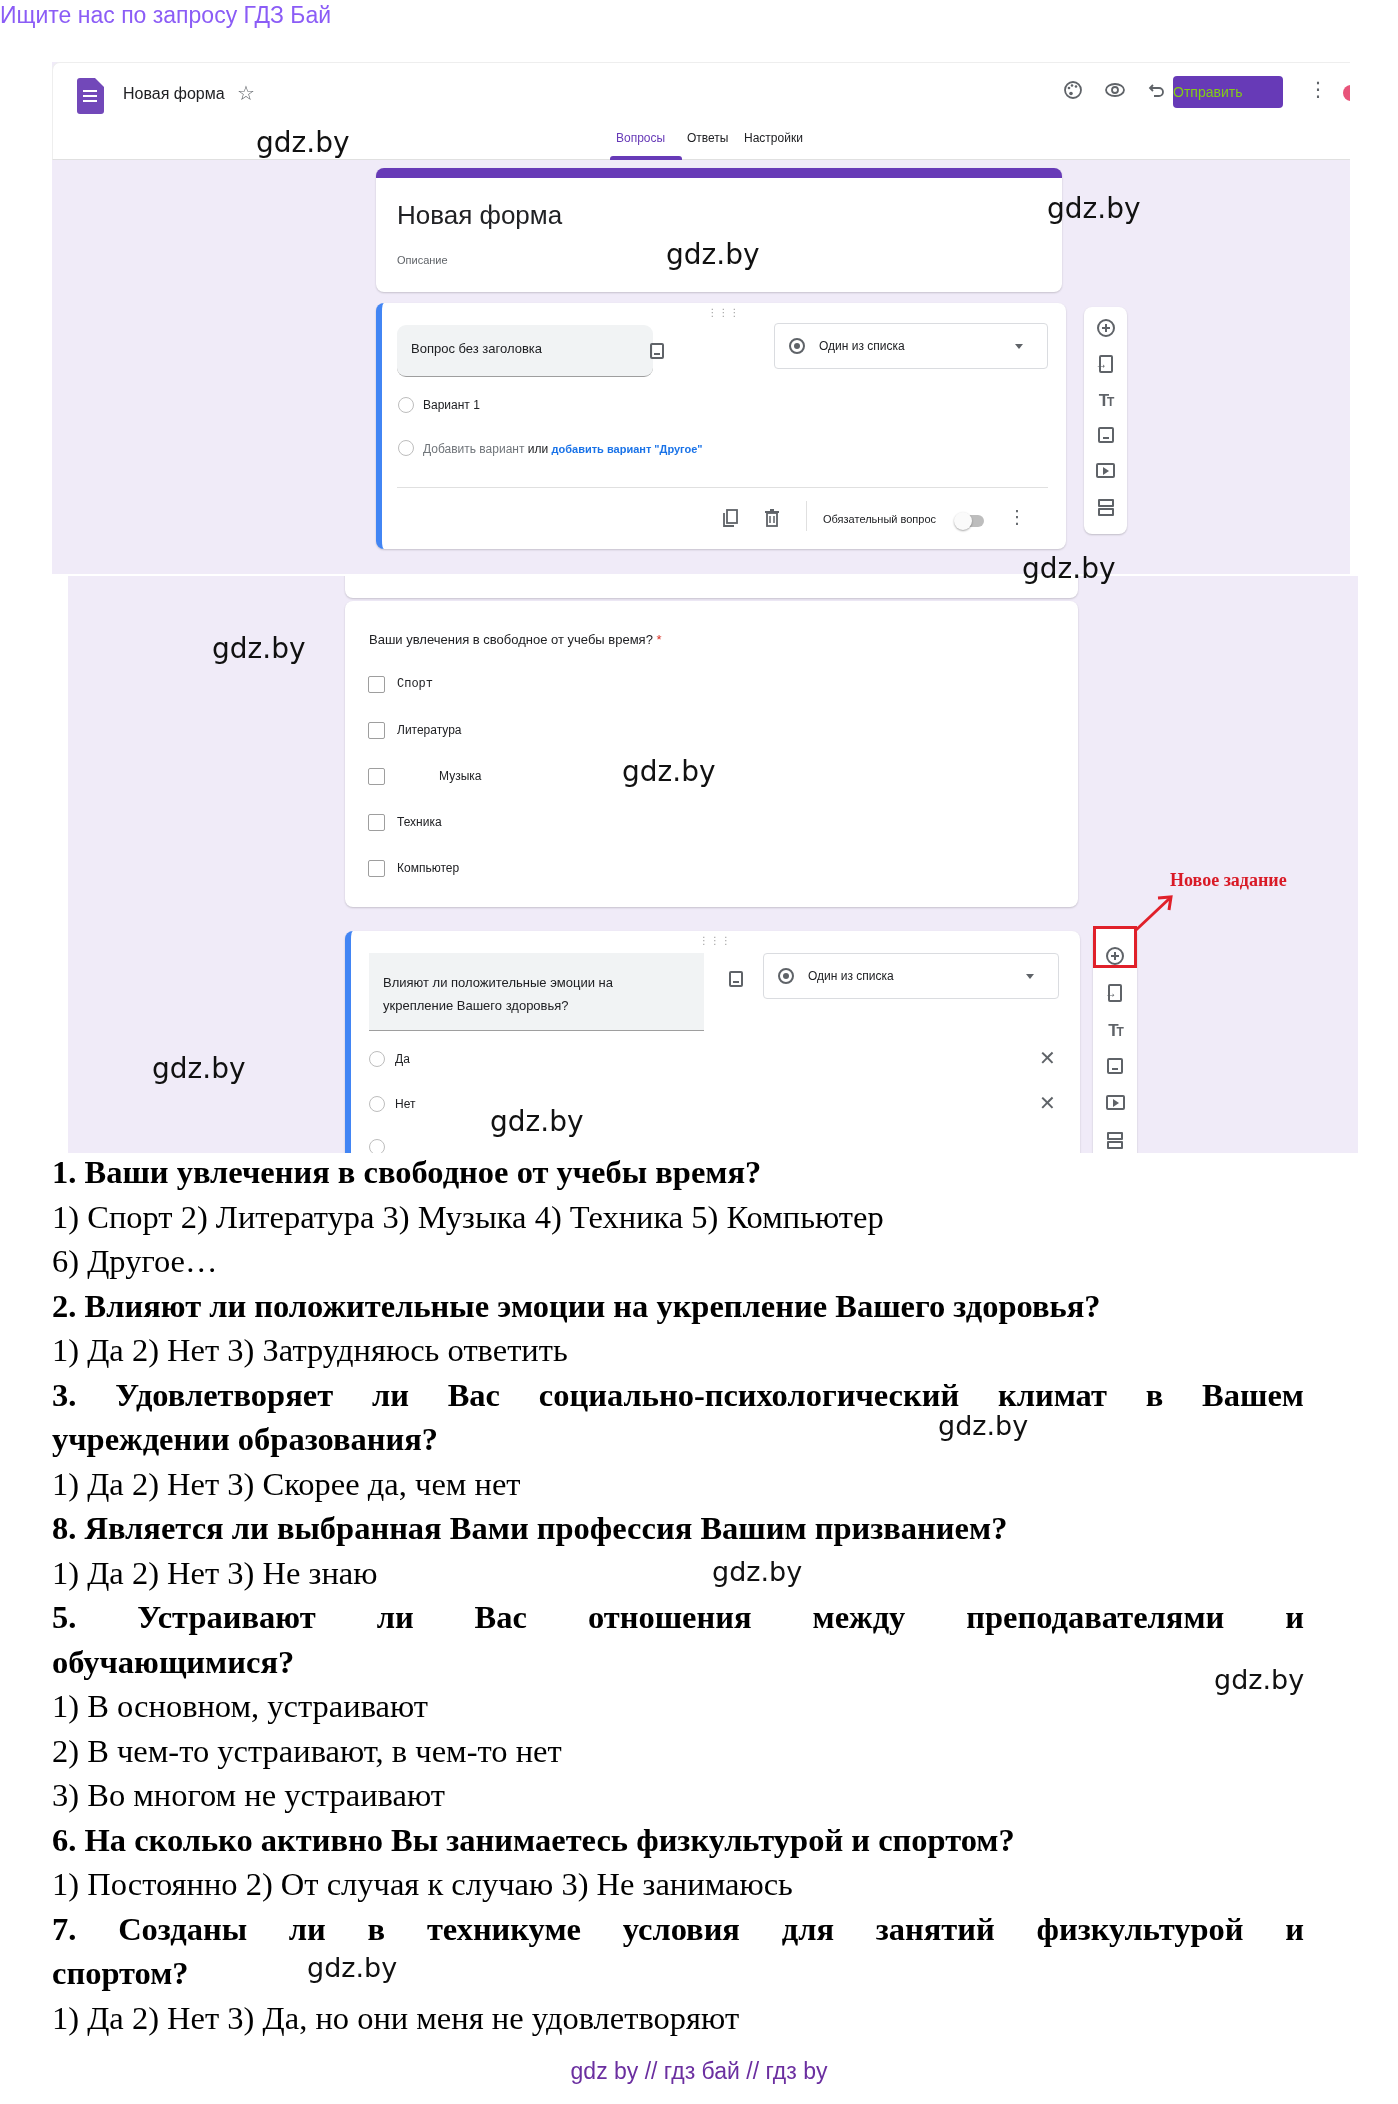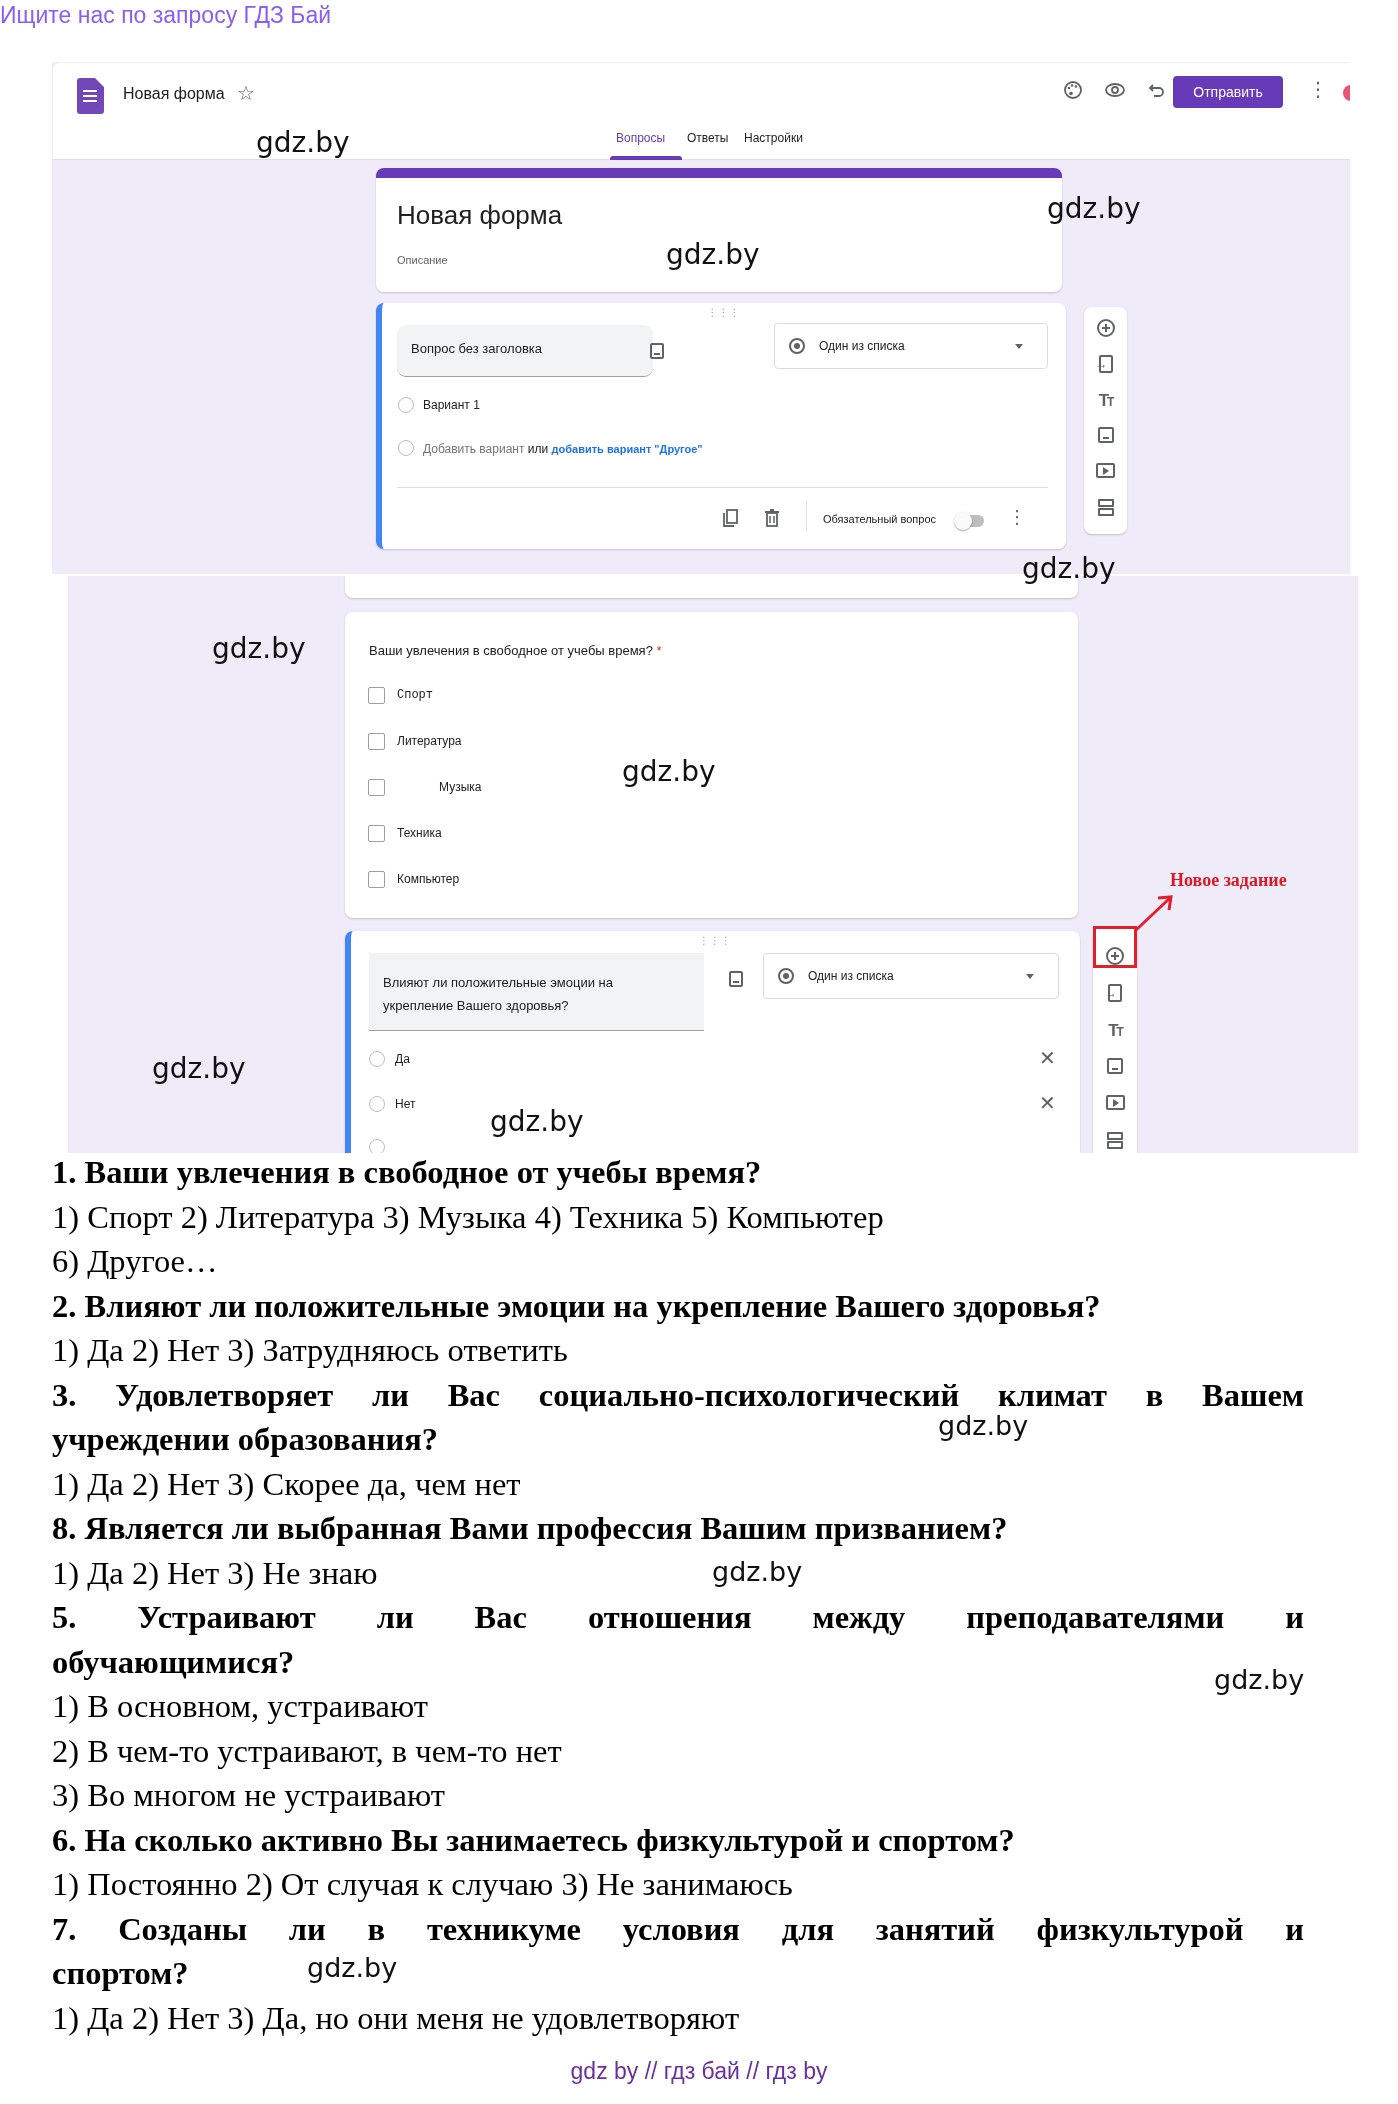--- a/index.html
+++ b/index.html
@@ -11,21 +11,21 @@
 
   
   .shot1 { left: 52px; top: 62px; width: 1298px; height: 512px; background: #f0ebf8; overflow: hidden; }
   .appbar { position: absolute; left: 0; top: 0; width: 1298px; height: 98px; background: #ffffff; border-bottom: 1px solid #e0e0e0; border-top: 1px solid #eeeeee; border-left: 1px solid #eeeeee; border-radius: 8px 0 0 0; }
   .forms-logo { position: absolute; left: 24px; top: 15px; width: 27px; height: 36px; background: #7248b9; border-radius: 3px; }
   .forms-logo:after { content: ""; position: absolute; right: 0; top: 0; border-style: solid; border-width: 0 9px 9px 0; border-color: transparent #ffffff transparent transparent; }
   .forms-logo .ln { position: absolute; left: 6px; width: 14px; height: 2px; background: #fff; }
   .doc-title { position: absolute; left: 70px; top: 22px; font-size: 16px; color: #202124; }
   .star { position: absolute; left: 184px; top: 18px; font-size: 20px; color: #5f6368; }
   .hdr-icon { position: absolute; top: 17px; width: 24px; height: 24px; color: #5f6368; font-size: 19px; text-align: center; line-height: 24px; }
-  .send-btn { position: absolute; left: 1120px; top: 13px; width: 110px; height: 32px; background: #673ab7; color: #ffffff; border-radius: 4px; font-size: 14px; text-align: center; line-height: 32px; }
+  .send-btn { position: absolute; left: 1120px; top: 13px; width: 110px; height: 32px; background: #673ab7; color: #84cc16; border-radius: 4px; font-size: 14px; text-align: left; line-height: 32px; }
   .more-dots { position: absolute; left: 1255px; top: 14px; font-size: 20px; color: #5f6368; }
   .avatar-cut { position: absolute; left: 1290px; top: 22px; width: 10px; height: 16px; background: #e8547a; border-radius: 8px 0 0 8px; }
   .tabs { position: absolute; top: 68px; left: 550px; font-size: 12px; color: #202124; }
   .tab { position: absolute; top: 0; white-space: nowrap; }
   .tab.active { color: #673ab7; }
   .tab-underline { position: absolute; left: 557px; top: 93px; width: 72px; height: 4px; background: #673ab7; border-radius: 3px 3px 0 0; }
 
   .card { position: absolute; background: #ffffff; border-radius: 8px; box-shadow: 0 1px 2px rgba(0,0,0,.18); }
   .title-card { left: 324px; top: 106px; width: 686px; height: 124px; border-top: 10px solid #673ab7; }
   .title-card .t { position: absolute; left: 21px; top: 22px; font-size: 26px; color: #202124; }
@@ -196,21 +196,21 @@
     <div class="tb-icon" style="top:84px"><span class="ico-tt">T<small>T</small></span></div>
     <div class="tb-icon" style="top:120px"><span class="ico-image"></span></div>
     <div class="tb-icon" style="top:156px"><span class="ico-video"></span></div>
     <div class="tb-icon" style="top:192px"><span class="ico-section"></span></div>
   </div>
 </div>
 
 <div class="abs shot2">
   <div class="card" style="left:277px;top:-20px;width:733px;height:42px;"></div>
 
-  <div class="card" style="left:277px;top:36px;width:733px;height:306px;">
+  <div class="card" style="left:277px;top:25px;width:733px;height:306px;">
     <div class="q-text" style="left:24px;top:31px;">
       <span>Ваши увлечения в свободное от учебы время?</span> <span class="req-star">*</span>
     </div>
     <div class="chk" style="left:23px;top:75px;"></div>
     <div class="opt-label" style="left:52px;top:76px;font-family:Liberation Mono, monospace;">Спорт</div>
     <div class="chk" style="left:23px;top:121px;"></div>
     <div class="opt-label" style="left:52px;top:122px;">Литература</div>
     <div class="chk" style="left:23px;top:167px;"></div>
     <div class="opt-label" style="left:52px;top:168px;margin-left:42px;">Музыка</div>
     <div class="chk" style="left:23px;top:213px;"></div>

